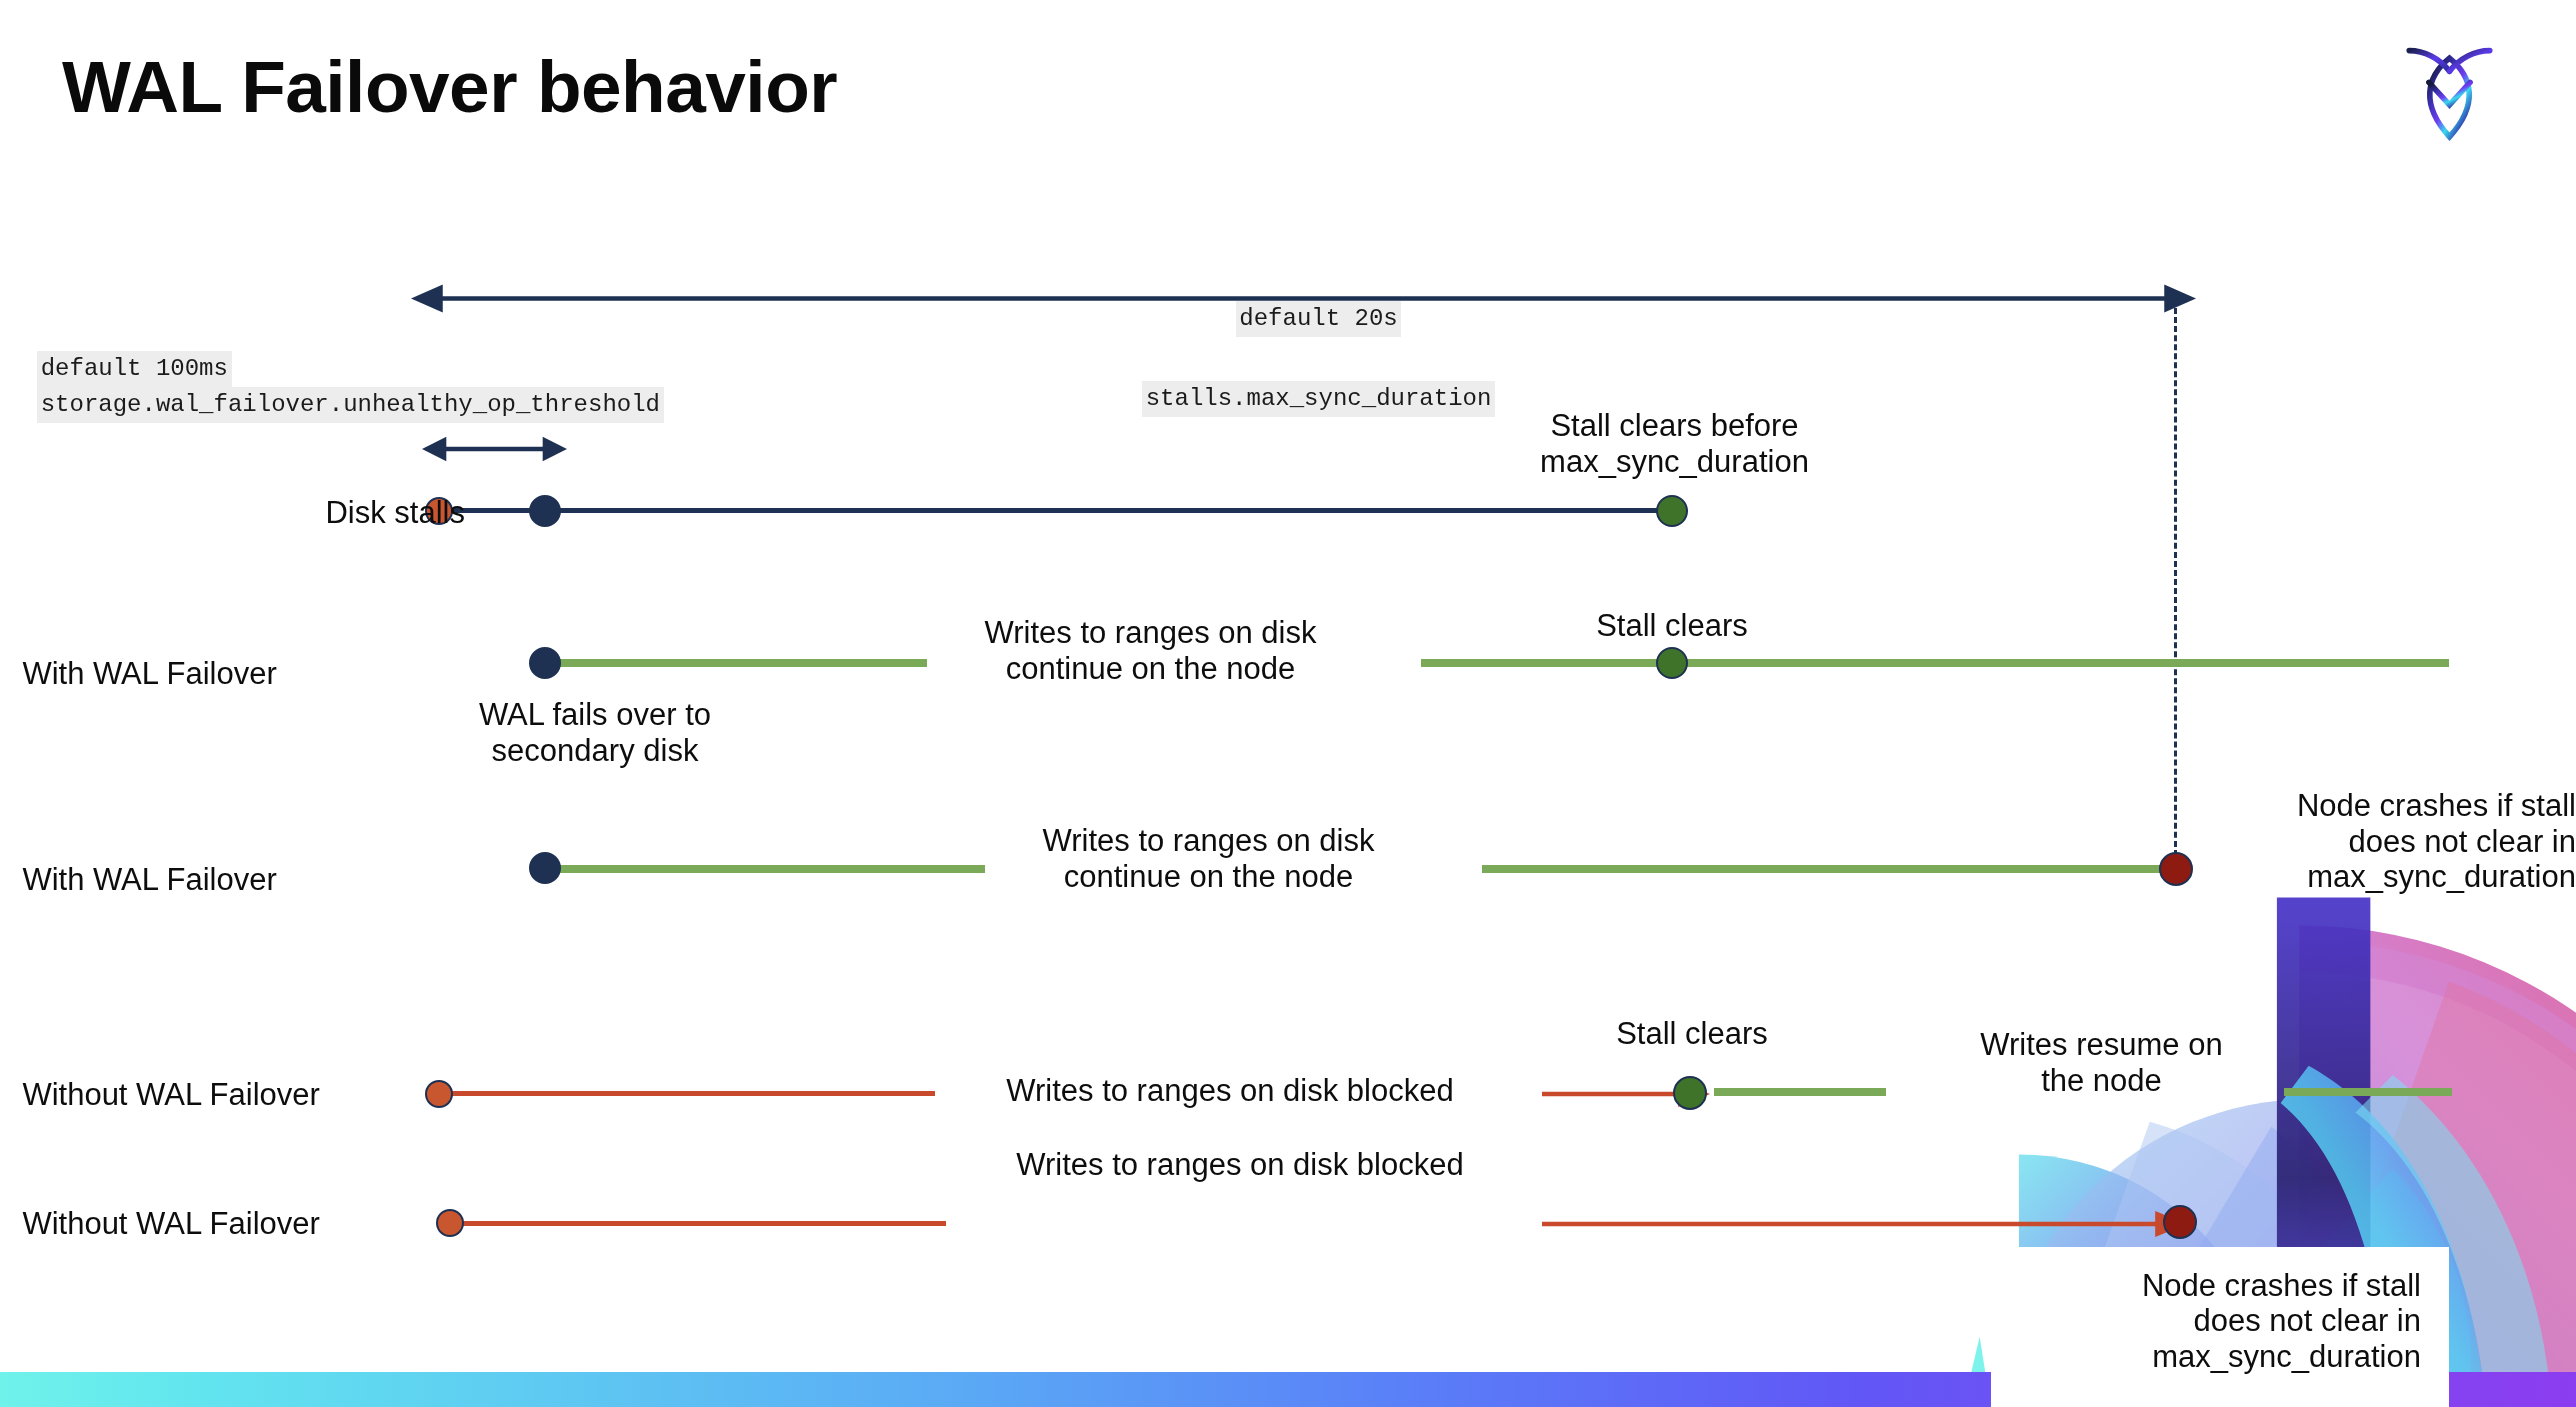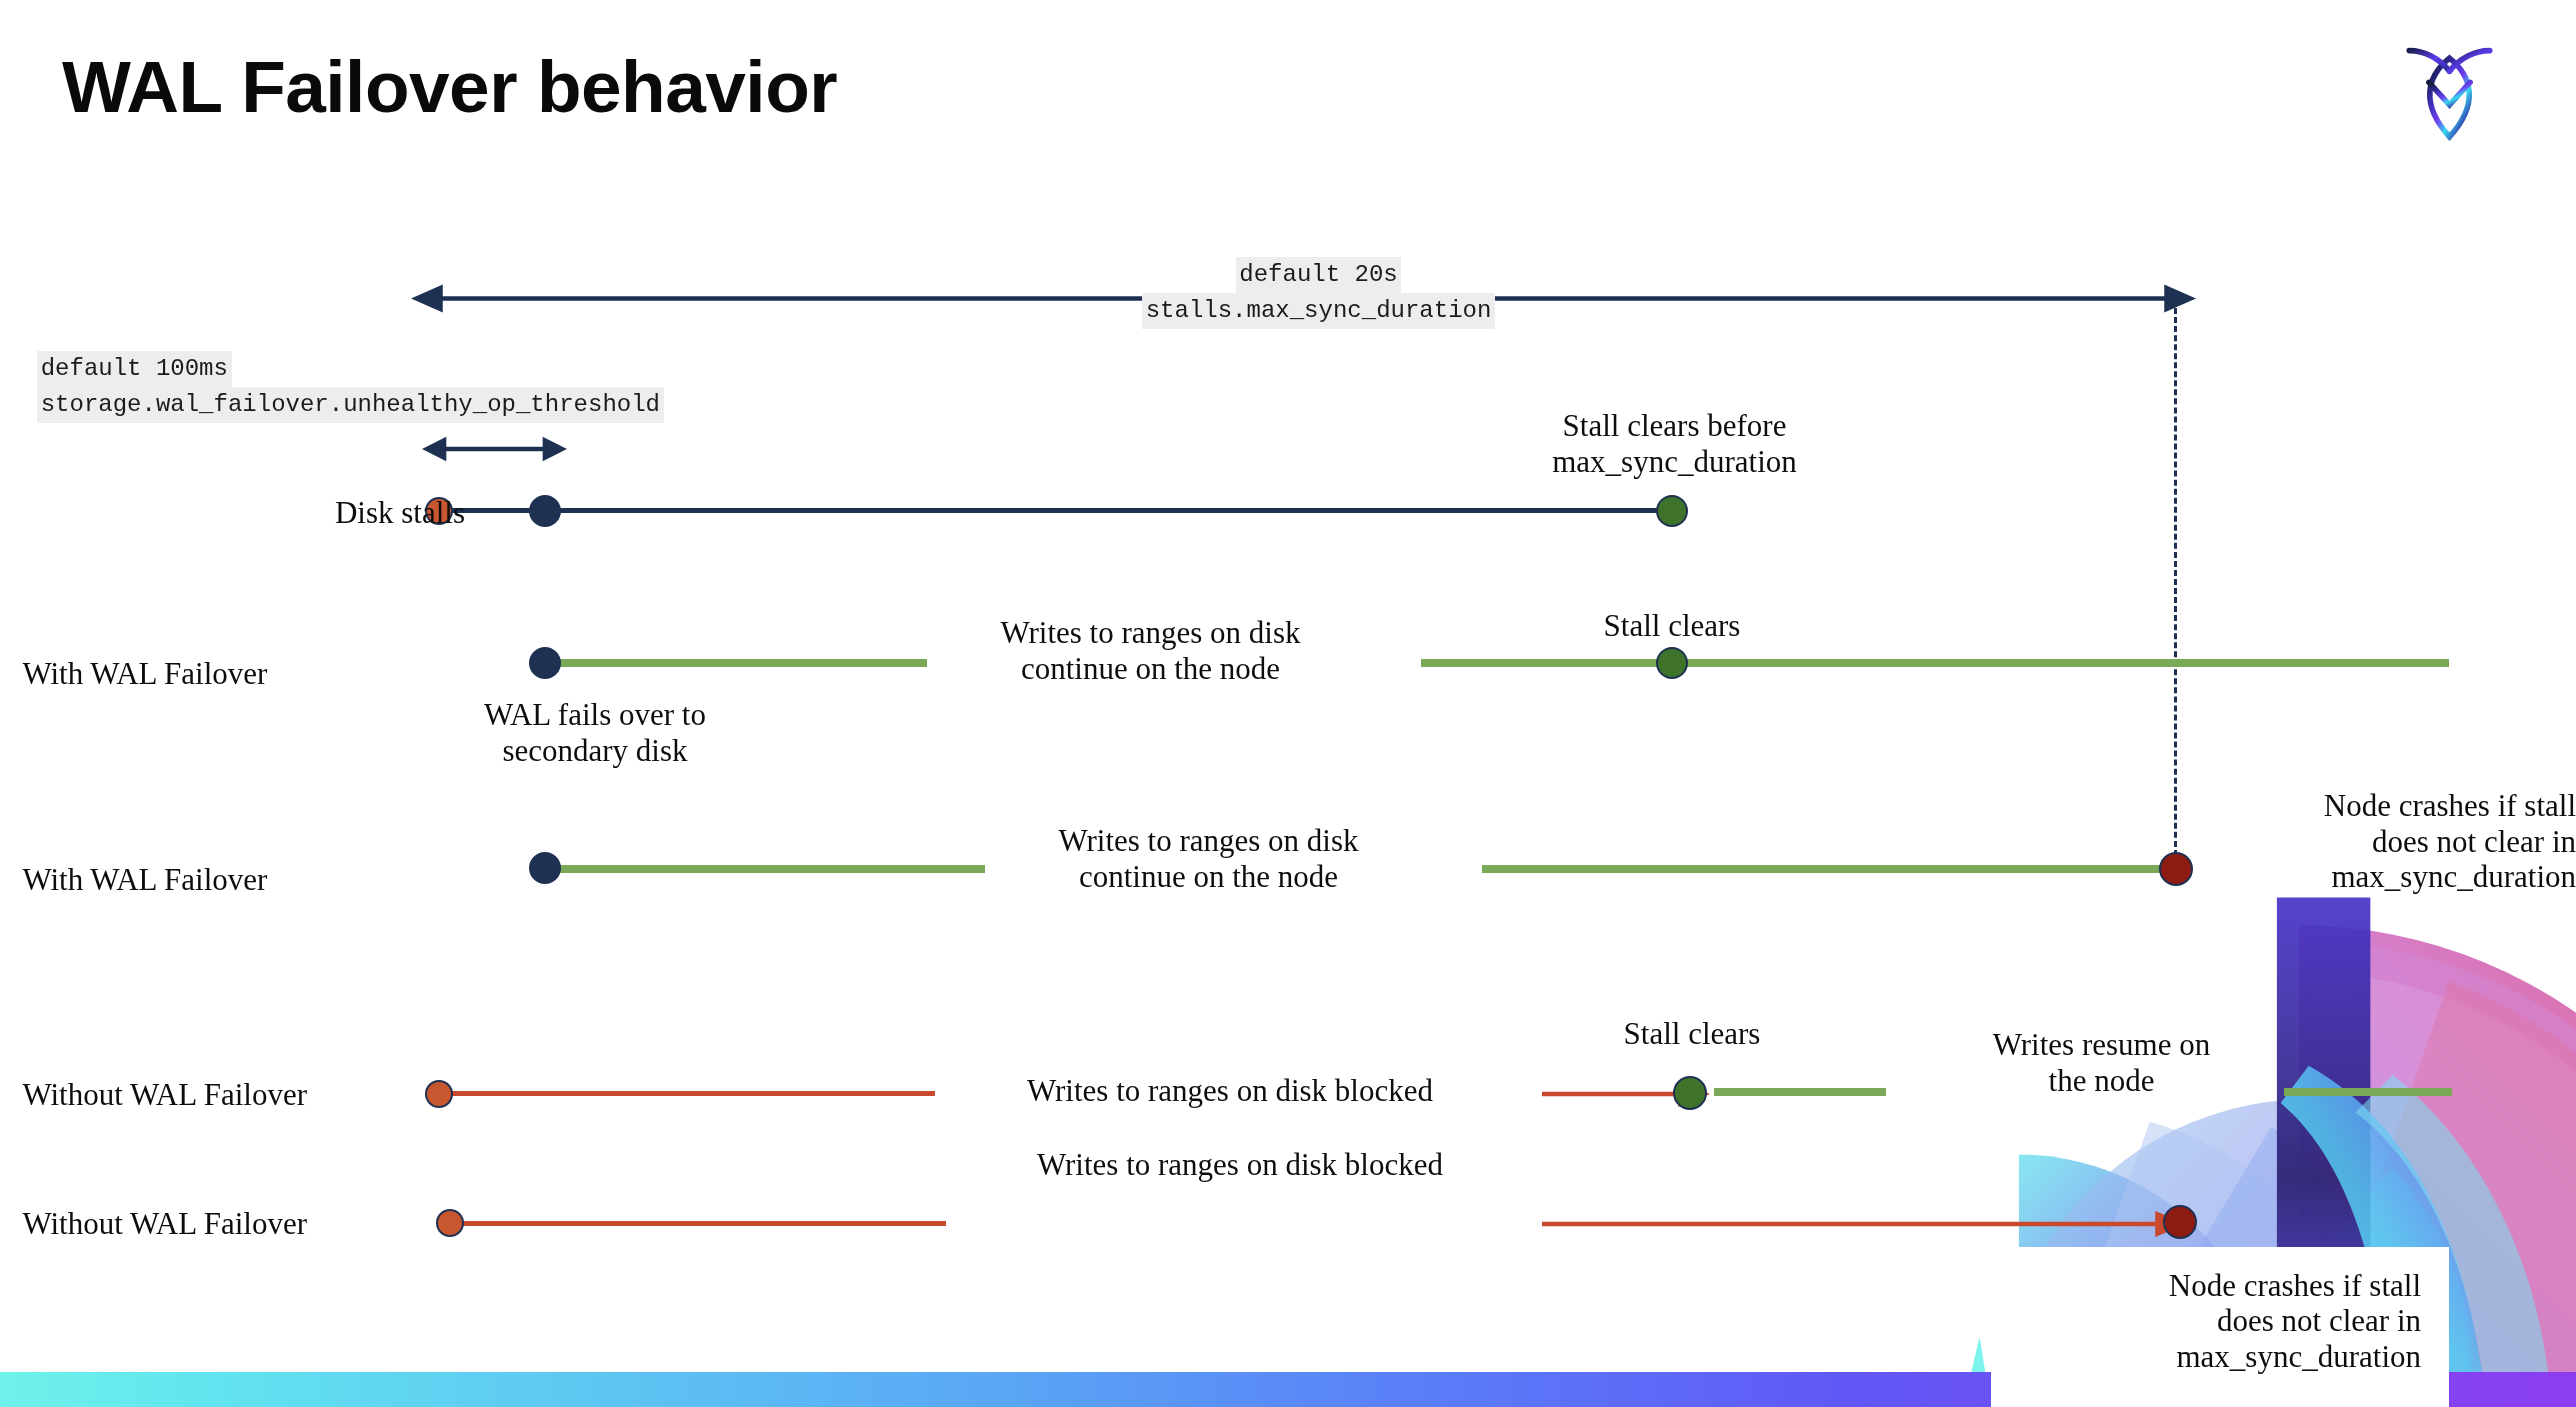--- a/index.html
+++ b/index.html
@@ -71,26 +71,26 @@
     line-height: 1.42;
     color: #1b1b1b;
     z-index: 7;
     white-space: nowrap;
   }
   .code-ann span {
     background: #ededed;
     display: inline-block;
     padding: 0.9px 3.7px;
   }
-  .code-ann.center span { text-align: center; }
+  .code-ann.center span { text-align: center; margin-top: 44px; }
 
   
   .lbl {
     position: absolute;
-    font-family: Liberation Serif, serif;
+    font-family: Liberation Sans, sans-serif;
     color: #0d0d0d;
     z-index: 6;
     line-height: 1.15;
     white-space: pre-line;
   }
   .lbl.row-label {
     font-size: 31px;
     text-align: left;
   }
   .lbl.note {

